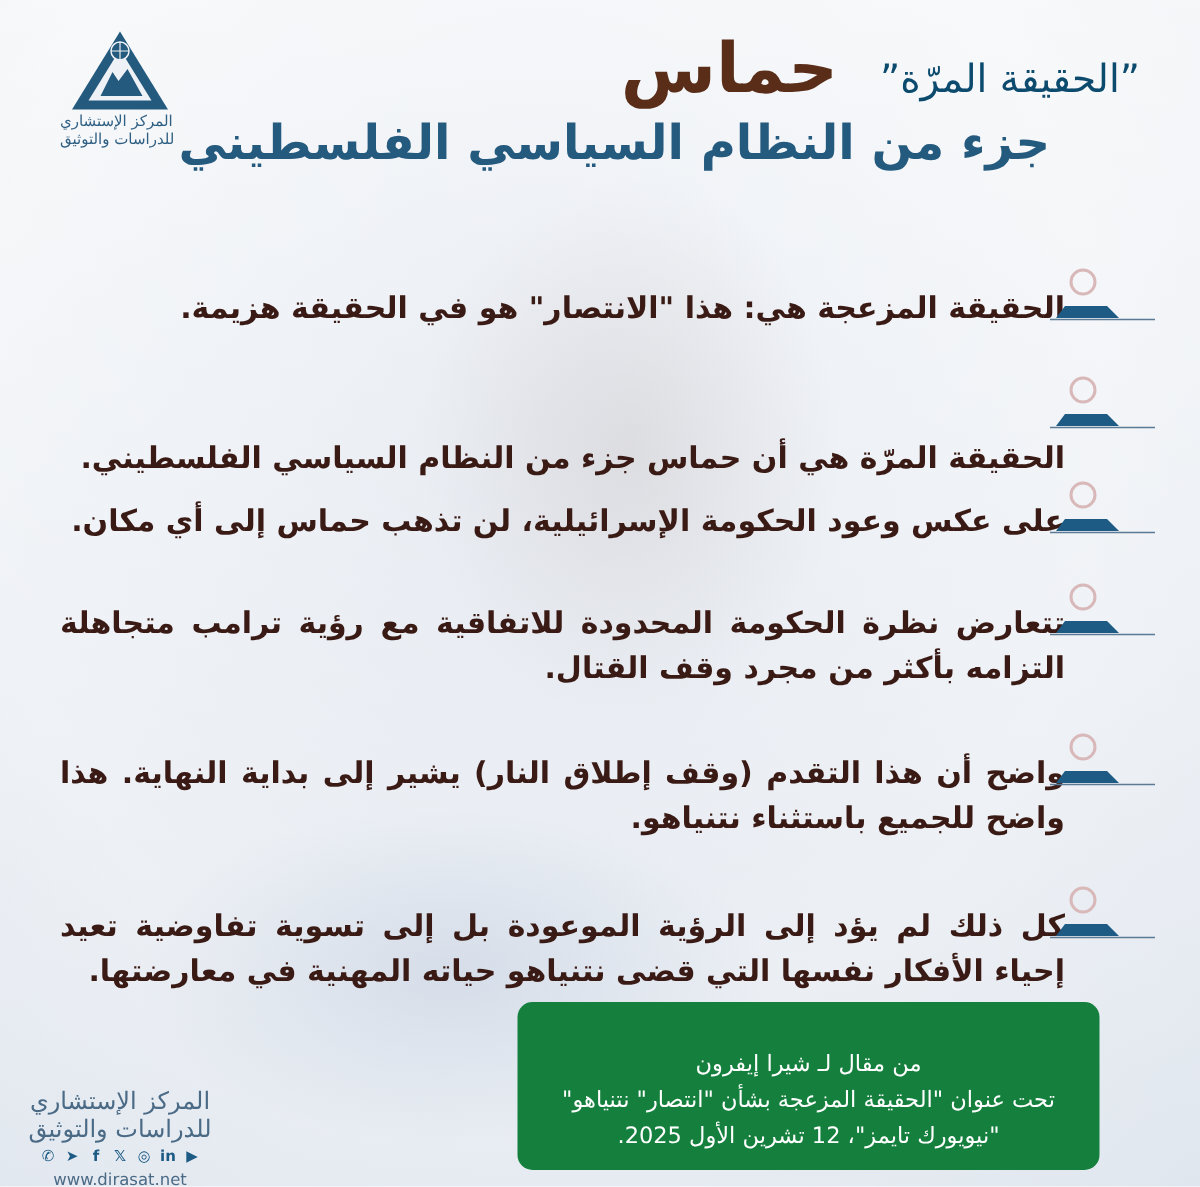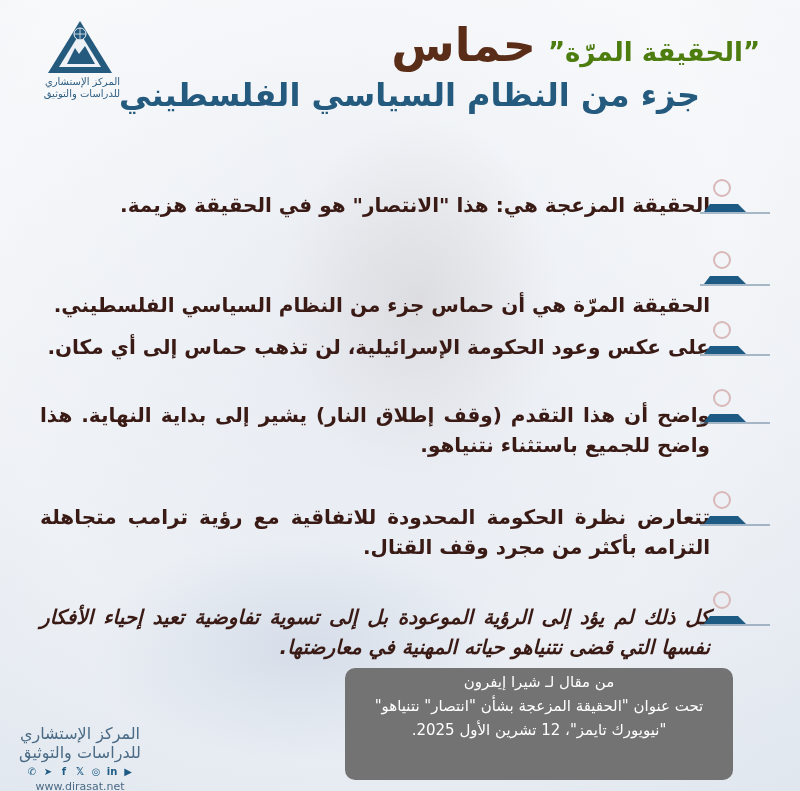--- a/index.html
+++ b/index.html
@@ -9,39 +9,39 @@
     background: radial-gradient(ellipse at 45% 35%, #dfe4ec 0%, #e9edf3 30%, #f1f3f6 60%, #e3e8ef 100%);
   }
   .bg-blur {
     position: absolute; inset: 0;
     background:
       radial-gradient(ellipse 200px 260px at 420px 300px, rgba(180,170,170,0.25), transparent 70%),
       radial-gradient(ellipse 300px 160px at 300px 650px, rgba(150,170,200,0.25), transparent 70%),
       linear-gradient(180deg, rgba(255,255,255,0.5), rgba(220,228,238,0.4));
     pointer-events: none;
   }
-  .logo { position: absolute; left: 40px; top: 18px; width: 80px; text-align: right; }
+  .logo { position: absolute; left: 40px; top: 18px; width: 80px; text-align: left; }
   .logo svg { display: block; margin: 0 auto; }
   .logo-text { font-size: 10px; color: #2f5f82; line-height: 12px; direction: rtl; }
   .header { position: absolute; right: 40px; top: 18px; text-align: right; direction: rtl; }
-  .title-line { display: flex; align-items: baseline; justify-content: flex-end; gap: 12px; direction: ltr; }
-  .title-quote { font-size: 26px; font-weight: bold; color: #4d7c0f; direction: rtl; }
+  .title-line { display: flex; align-items: baseline; justify-content: flex-end; gap: 28px; direction: ltr; }
+  .title-quote { font-size: 26px; font-weight: normal; color: #0c4a6e; direction: rtl; }
   .title-main { font-size: 46px; font-weight: bold; color: #5a2d18; direction: rtl; }
   .subtitle { font-size: 32px; font-weight: bold; color: #245a7e; margin-top: 4px; margin-right: 60px; }
   .points { position: absolute; right: 30px; left: 40px; top: 178px; direction: rtl; }
   .point { display: flex; align-items: flex-start; position: relative; margin-bottom: 0; }
   .marker { position: absolute; right: 0; top: 0; width: 70px; height: 42px; }
   .point-text {
     margin-right: 60px; font-size: 20px; font-weight: bold; color: #3a1a14;
     line-height: 30px; text-align: justify; padding-top: 12px;
   }
   .source-box {
     position: absolute; left: 345px; top: 668px; width: 388px; height: 112px;
-    background: #737373; border-radius: 10px; color: #fff; direction: rtl;
-    text-align: center; font-size: 15px; line-height: 24px; padding-top: 2px; box-sizing: border-box;
+    background: #15803d; border-radius: 10px; color: #fff; direction: rtl;
+    text-align: center; font-size: 15px; line-height: 24px; padding-top: 29px; box-sizing: border-box;
   }
   .footer-brand { position: absolute; left: 0; top: 724px; width: 160px; text-align: center; }
   .footer-name { font-size: 16px; color: #4a6a85; direction: rtl; }
   .social { display: flex; justify-content: center; gap: 4px; margin-top: 3px; }
   .social span { font-size: 10px; color: #1d5b85; width: 12px; height: 12px; display: inline-flex; align-items: center; justify-content: center; font-weight: bold; }
   .footer-url { font-size: 11px; color: #4a6a85; margin-top: 3px; }
 </style>
 </head>
 <body>
 
@@ -85,37 +85,37 @@
     <div class="point-text">الحقيقة المرّة هي أن حماس جزء من النظام السياسي الفلسطيني.</div>
   </div>
   <div class="point" style="height:68px;">
     <svg class="marker" viewBox="0 0 70 42">
       <circle cx="22" cy="10" r="8" fill="none" stroke="#d8b8b8" stroke-width="2"></circle>
       <path d="M4 34 L10 26 L38 26 L46 34 Z" fill="#1d5b85"></path>
       <line x1="0" y1="35" x2="70" y2="35" stroke="#5a7a95" stroke-width="1"></line>
     </svg>
     <div class="point-text">على عكس وعود الحكومة الإسرائيلية، لن تذهب حماس إلى أي مكان.</div>
   </div>
+  <div class="point" style="height:100px;">
+    <svg class="marker" viewBox="0 0 70 42">
+      <circle cx="22" cy="10" r="8" fill="none" stroke="#d8b8b8" stroke-width="2"></circle>
+      <path d="M4 34 L10 26 L38 26 L46 34 Z" fill="#1d5b85"></path>
+      <line x1="0" y1="35" x2="70" y2="35" stroke="#5a7a95" stroke-width="1"></line>
+    </svg>
+    <div class="point-text">تتعارض نظرة الحكومة المحدودة للاتفاقية مع رؤية ترامب متجاهلة التزامه بأكثر من مجرد وقف القتال.</div>
+  </div>
   <div class="point" style="height:102px;">
     <svg class="marker" viewBox="0 0 70 42">
       <circle cx="22" cy="10" r="8" fill="none" stroke="#d8b8b8" stroke-width="2"></circle>
       <path d="M4 34 L10 26 L38 26 L46 34 Z" fill="#1d5b85"></path>
       <line x1="0" y1="35" x2="70" y2="35" stroke="#5a7a95" stroke-width="1"></line>
     </svg>
     <div class="point-text">واضح أن هذا التقدم (وقف إطلاق النار) يشير إلى بداية النهاية. هذا واضح للجميع باستثناء نتنياهو.</div>
   </div>
-  <div class="point" style="height:100px;">
-    <svg class="marker" viewBox="0 0 70 42">
-      <circle cx="22" cy="10" r="8" fill="none" stroke="#d8b8b8" stroke-width="2"></circle>
-      <path d="M4 34 L10 26 L38 26 L46 34 Z" fill="#1d5b85"></path>
-      <line x1="0" y1="35" x2="70" y2="35" stroke="#5a7a95" stroke-width="1"></line>
-    </svg>
-    <div class="point-text">تتعارض نظرة الحكومة المحدودة للاتفاقية مع رؤية ترامب متجاهلة التزامه بأكثر من مجرد وقف القتال.</div>
-  </div>
-  <div class="point" style="height:80px;font-style:italic;">
+  <div class="point" style="height:80px;">
     <svg class="marker" viewBox="0 0 70 42">
       <circle cx="22" cy="10" r="8" fill="none" stroke="#d8b8b8" stroke-width="2"></circle>
       <path d="M4 34 L10 26 L38 26 L46 34 Z" fill="#1d5b85"></path>
       <line x1="0" y1="35" x2="70" y2="35" stroke="#5a7a95" stroke-width="1"></line>
     </svg>
     <div class="point-text">كل ذلك لم يؤد إلى الرؤية الموعودة بل إلى تسوية تفاوضية تعيد إحياء الأفكار نفسها التي قضى نتنياهو حياته المهنية في معارضتها.</div>
   </div>
 </div>
 
 <div class="source-box">

